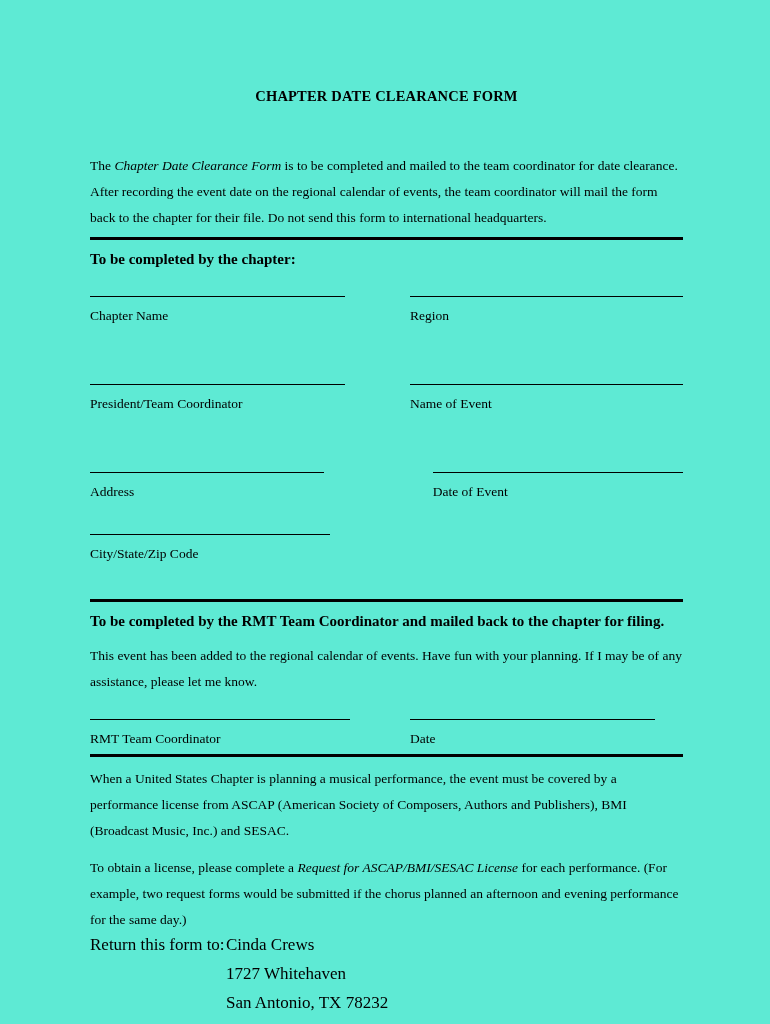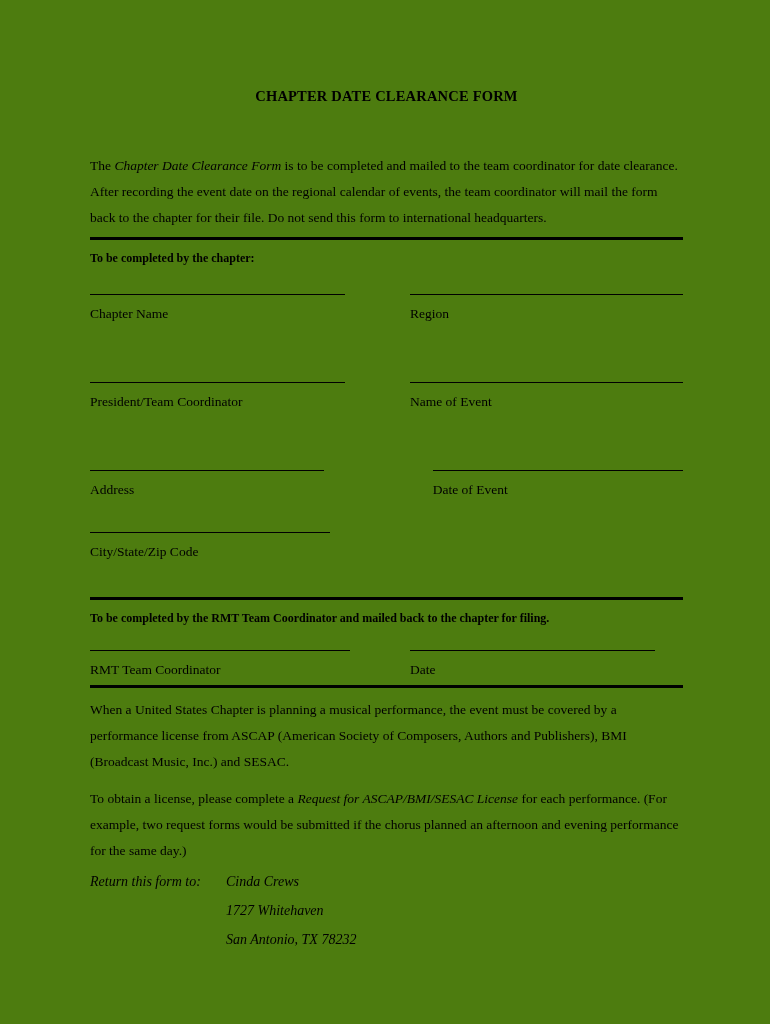--- a/index.html
+++ b/index.html
@@ -6,21 +6,21 @@
   html, body { background: #ffffff; }
   body {
     font-family: "Liberation Serif", "DejaVu Serif", serif;
     color: #000000;
     -webkit-font-smoothing: antialiased;
   }
   .page {
     width: 770px;
     height: 1024px;
     margin: 0 auto;
-    background: #4d7c0f;
+    background: #5eead4;
     padding: 88px 87px 40px 90px;
     overflow: hidden;
     position: relative;
   }
   .title {
     text-align: center;
     font-size: 14.5px;
     font-weight: bold;
     letter-spacing: 0.2px;
     margin-bottom: 48px;
@@ -31,21 +31,21 @@
   }
   .rule {
     border: none;
     border-top: 3px solid #000;
     height: 0;
   }
   .rule-1 { margin-top: 6px; }
   .rule-2 { margin-top: 36px; }
   .rule-3 { margin-top: 6px; }
   .section-heading {
-    font-size: 12px;
+    font-size: 15px;
     font-weight: bold;
     margin-top: 11px;
   }
   .fields { margin-top: 28px; }
   .frow {
     display: flex;
     margin-bottom: 59px;
     align-items: center;
   }
   .frow.last { margin-bottom: 33px; gap: 44px; }
@@ -61,21 +61,21 @@
     margin-top: 9px;
     font-size: 13.5px;
     line-height: 19px;
   }
   .rmt-body { margin-top: 13px; }
   .sig-row { margin-top: 24px; display: flex; }
   .sig-row .col-l .blank-line { width: 260px; }
   .sig-row .col-r .blank-line { width: 245px; }
   .license-1 { margin-top: 9px; }
   .license-2 { margin-top: 11px; }
-  .return-block { margin-top: 8px; font-size: 14px; line-height: 19px; font-style: italic; }
+  .return-block { margin-top: 2px; font-size: 17px; line-height: 19px; }
   .return-row { display: flex; }
   .return-label { display: inline-block; width: 136px; }
   .return-line { margin-left: 136px; margin-top: 10px; }
   i { font-style: italic; }
 </style>
 </head>
 <body>
 
 <div class="page">
 
@@ -128,20 +128,21 @@
         <div class="field-label">City/State/Zip Code</div>
       </div>
     </div>
 
   </div>
 
   <div class="rule rule-2"></div>
 
   <div class="section-heading">To be completed by the RMT Team Coordinator and mailed back to the chapter for filing.</div>
 
+  <p class="rmt-body">This event has been added to the regional calendar of events. Have fun with your planning. If I may be of any assistance, please let me know.</p>
 
   <div class="sig-row">
     <div class="col-l">
       <div class="blank-line"></div>
       <div class="field-label">RMT Team Coordinator</div>
     </div>
     <div class="col-r">
       <div class="blank-line"></div>
       <div class="field-label">Date</div>
     </div>

